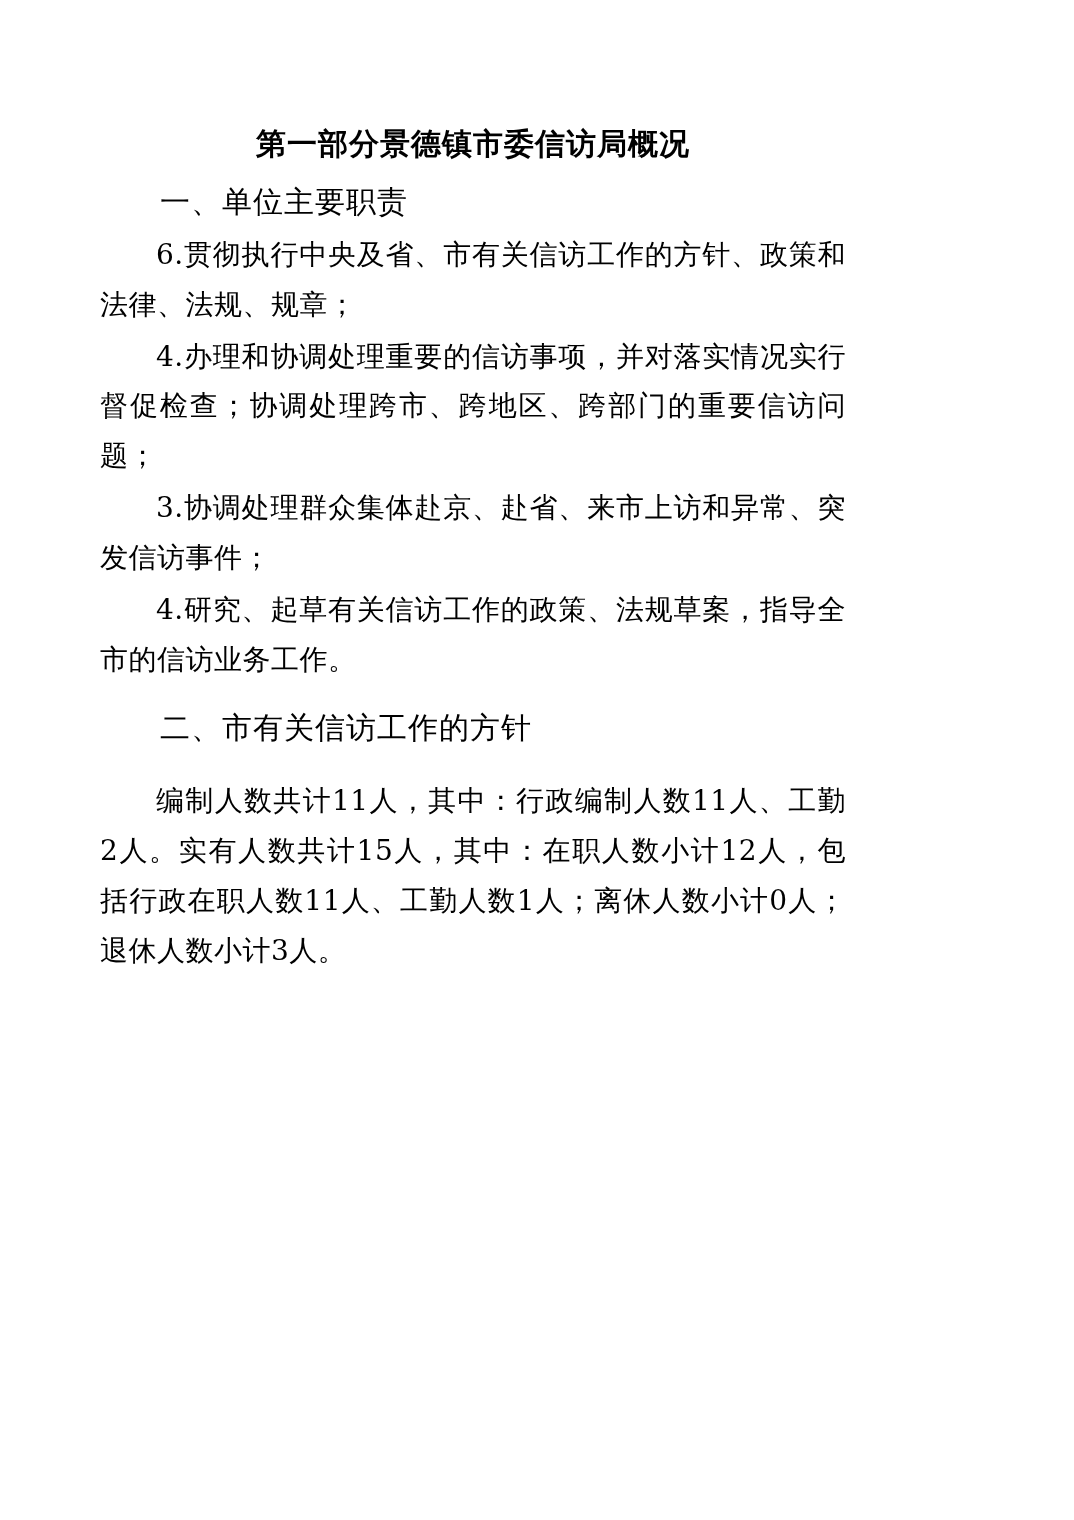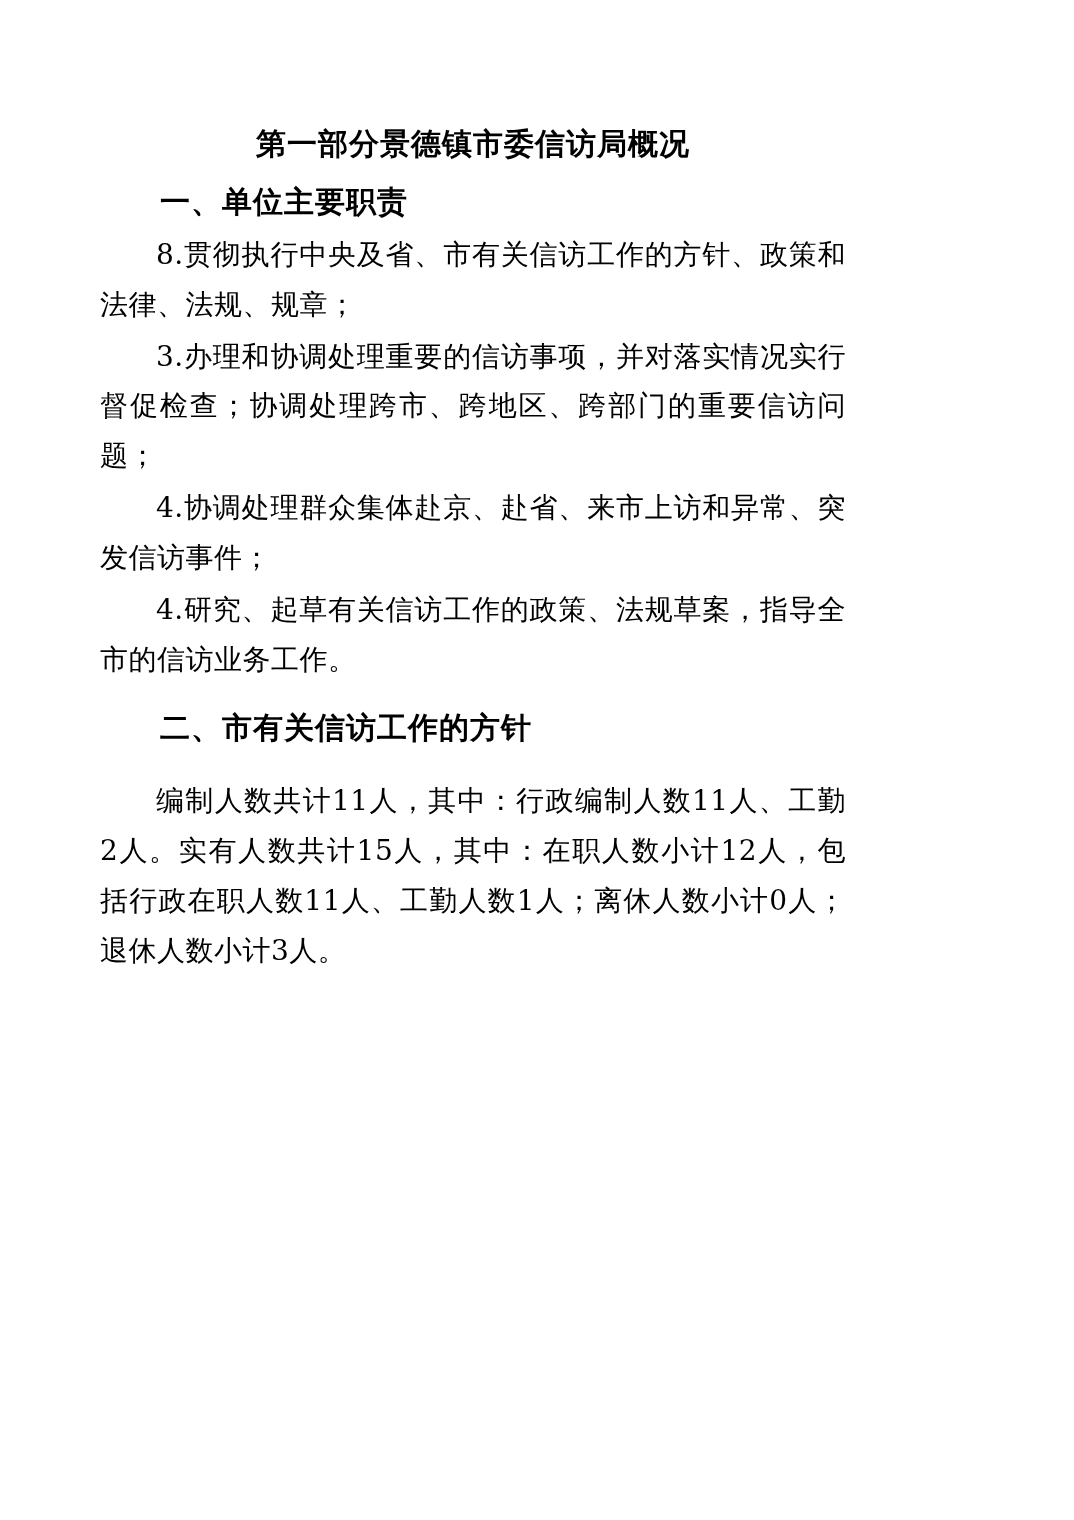--- a/index.html
+++ b/index.html
@@ -23,21 +23,21 @@
   .doc-title {
     text-align: center;
     font-size: 30px;
     font-weight: bold;
     letter-spacing: 1px;
     margin: 0 0 6px 0;
     line-height: 1.6;
   }
   .heading-2 {
     font-size: 30px;
-    font-weight: bold;
+    font-weight: normal;
     letter-spacing: 1px;
     margin: 10px 0 4px 0;
     text-indent: 2em;
     line-height: 1.6;
   }
   .para {
     font-size: 28px;
     line-height: 1.78;
     margin: 0 0 2px 0;
     text-indent: 2em;
@@ -54,23 +54,23 @@
 </style>
 </head>
 <body>
 
 <div class="page">
 
   <h1 class="doc-title">第一部分景德镇市委信访局概况</h1>
 
   <h2 class="heading-2">一、单位主要职责</h2>
 
-  <p class="para">8.贯彻执行中央及省、市有关信访工作的方针、政策和法律、法规、规章；</p>
-  <p class="para">3.办理和协调处理重要的信访事项，并对落实情况实行督促检查；协调处理跨市、跨地区、跨部门的重要信访问题；</p>
-  <p class="para">4.协调处理群众集体赴京、赴省、来市上访和异常、突发信访事件；</p>
+  <p class="para">6.贯彻执行中央及省、市有关信访工作的方针、政策和法律、法规、规章；</p>
+  <p class="para">4.办理和协调处理重要的信访事项，并对落实情况实行督促检查；协调处理跨市、跨地区、跨部门的重要信访问题；</p>
+  <p class="para">3.协调处理群众集体赴京、赴省、来市上访和异常、突发信访事件；</p>
   <p class="para">4.研究、起草有关信访工作的政策、法规草案，指导全市的信访业务工作。</p>
 
   <div class="section-gap"></div>
 
   <h2 class="heading-2">二、市有关信访工作的方针</h2>
 
   <p class="para gap">编制人数共计11人，其中：行政编制人数11人、工勤2人。实有人数共计15人，其中：在职人数小计12人，包括行政在职人数11人、工勤人数1人；离休人数小计0人；退休人数小计3人。</p>
 
 </div>
 

